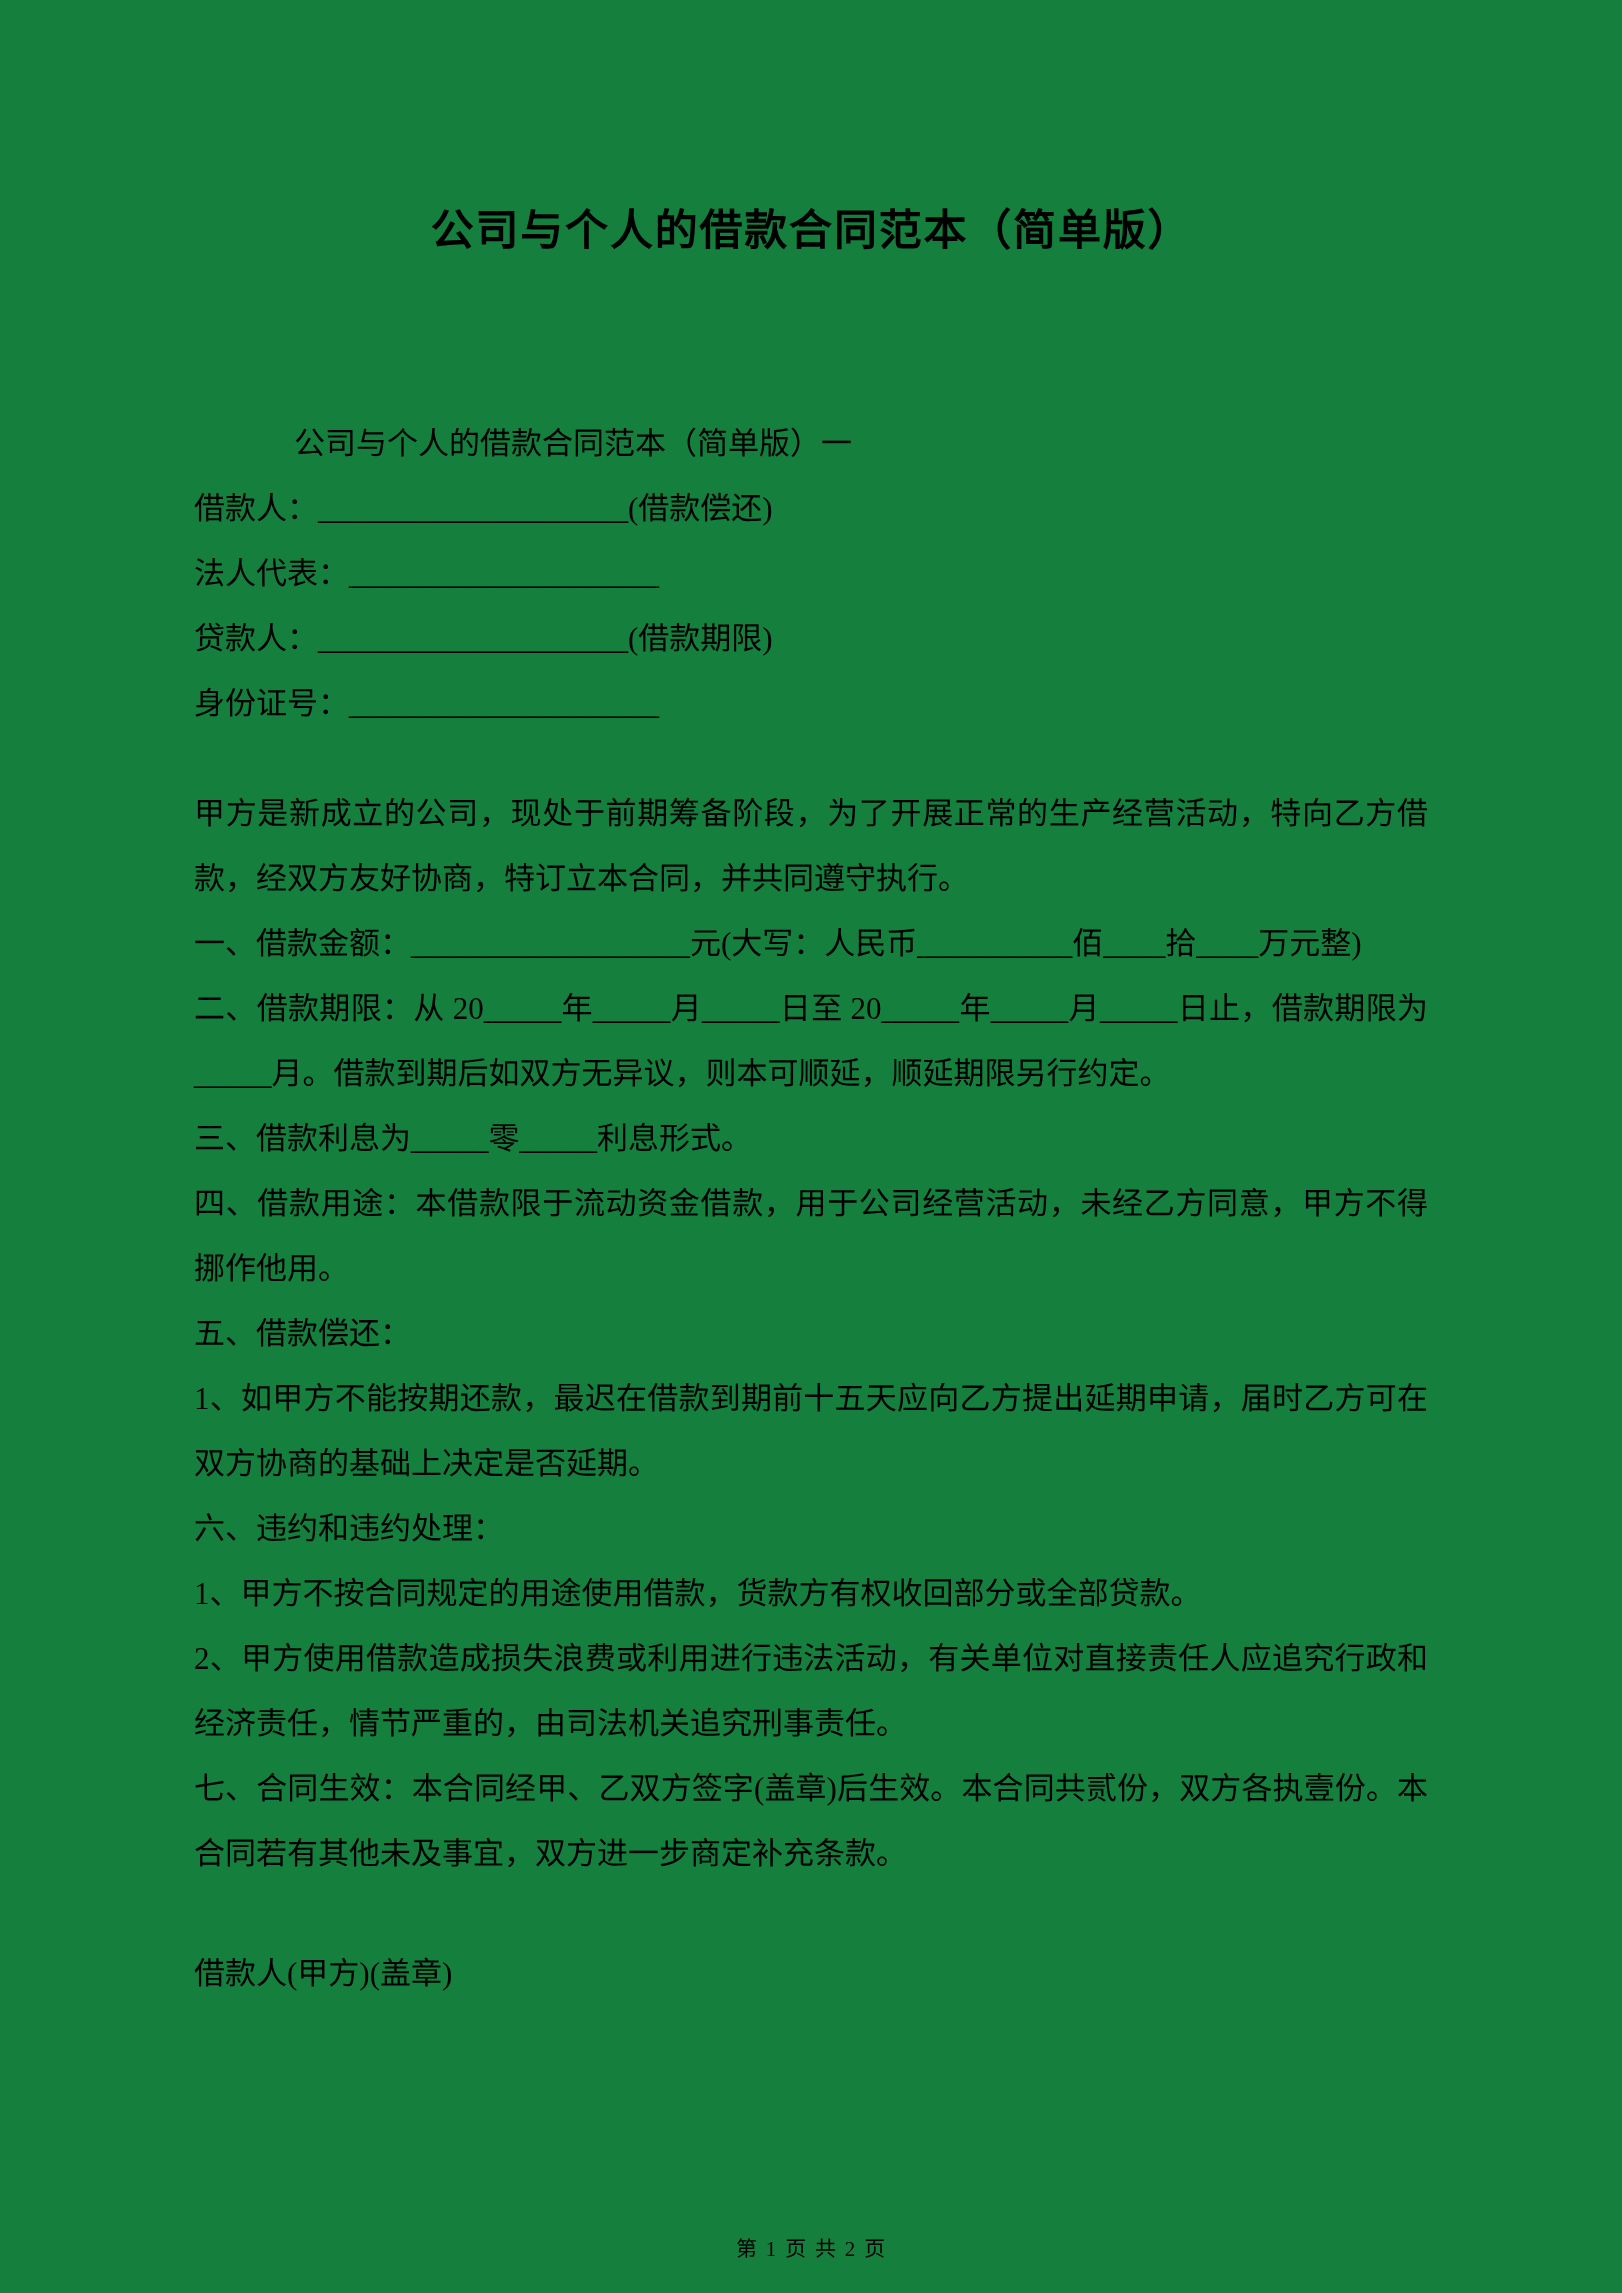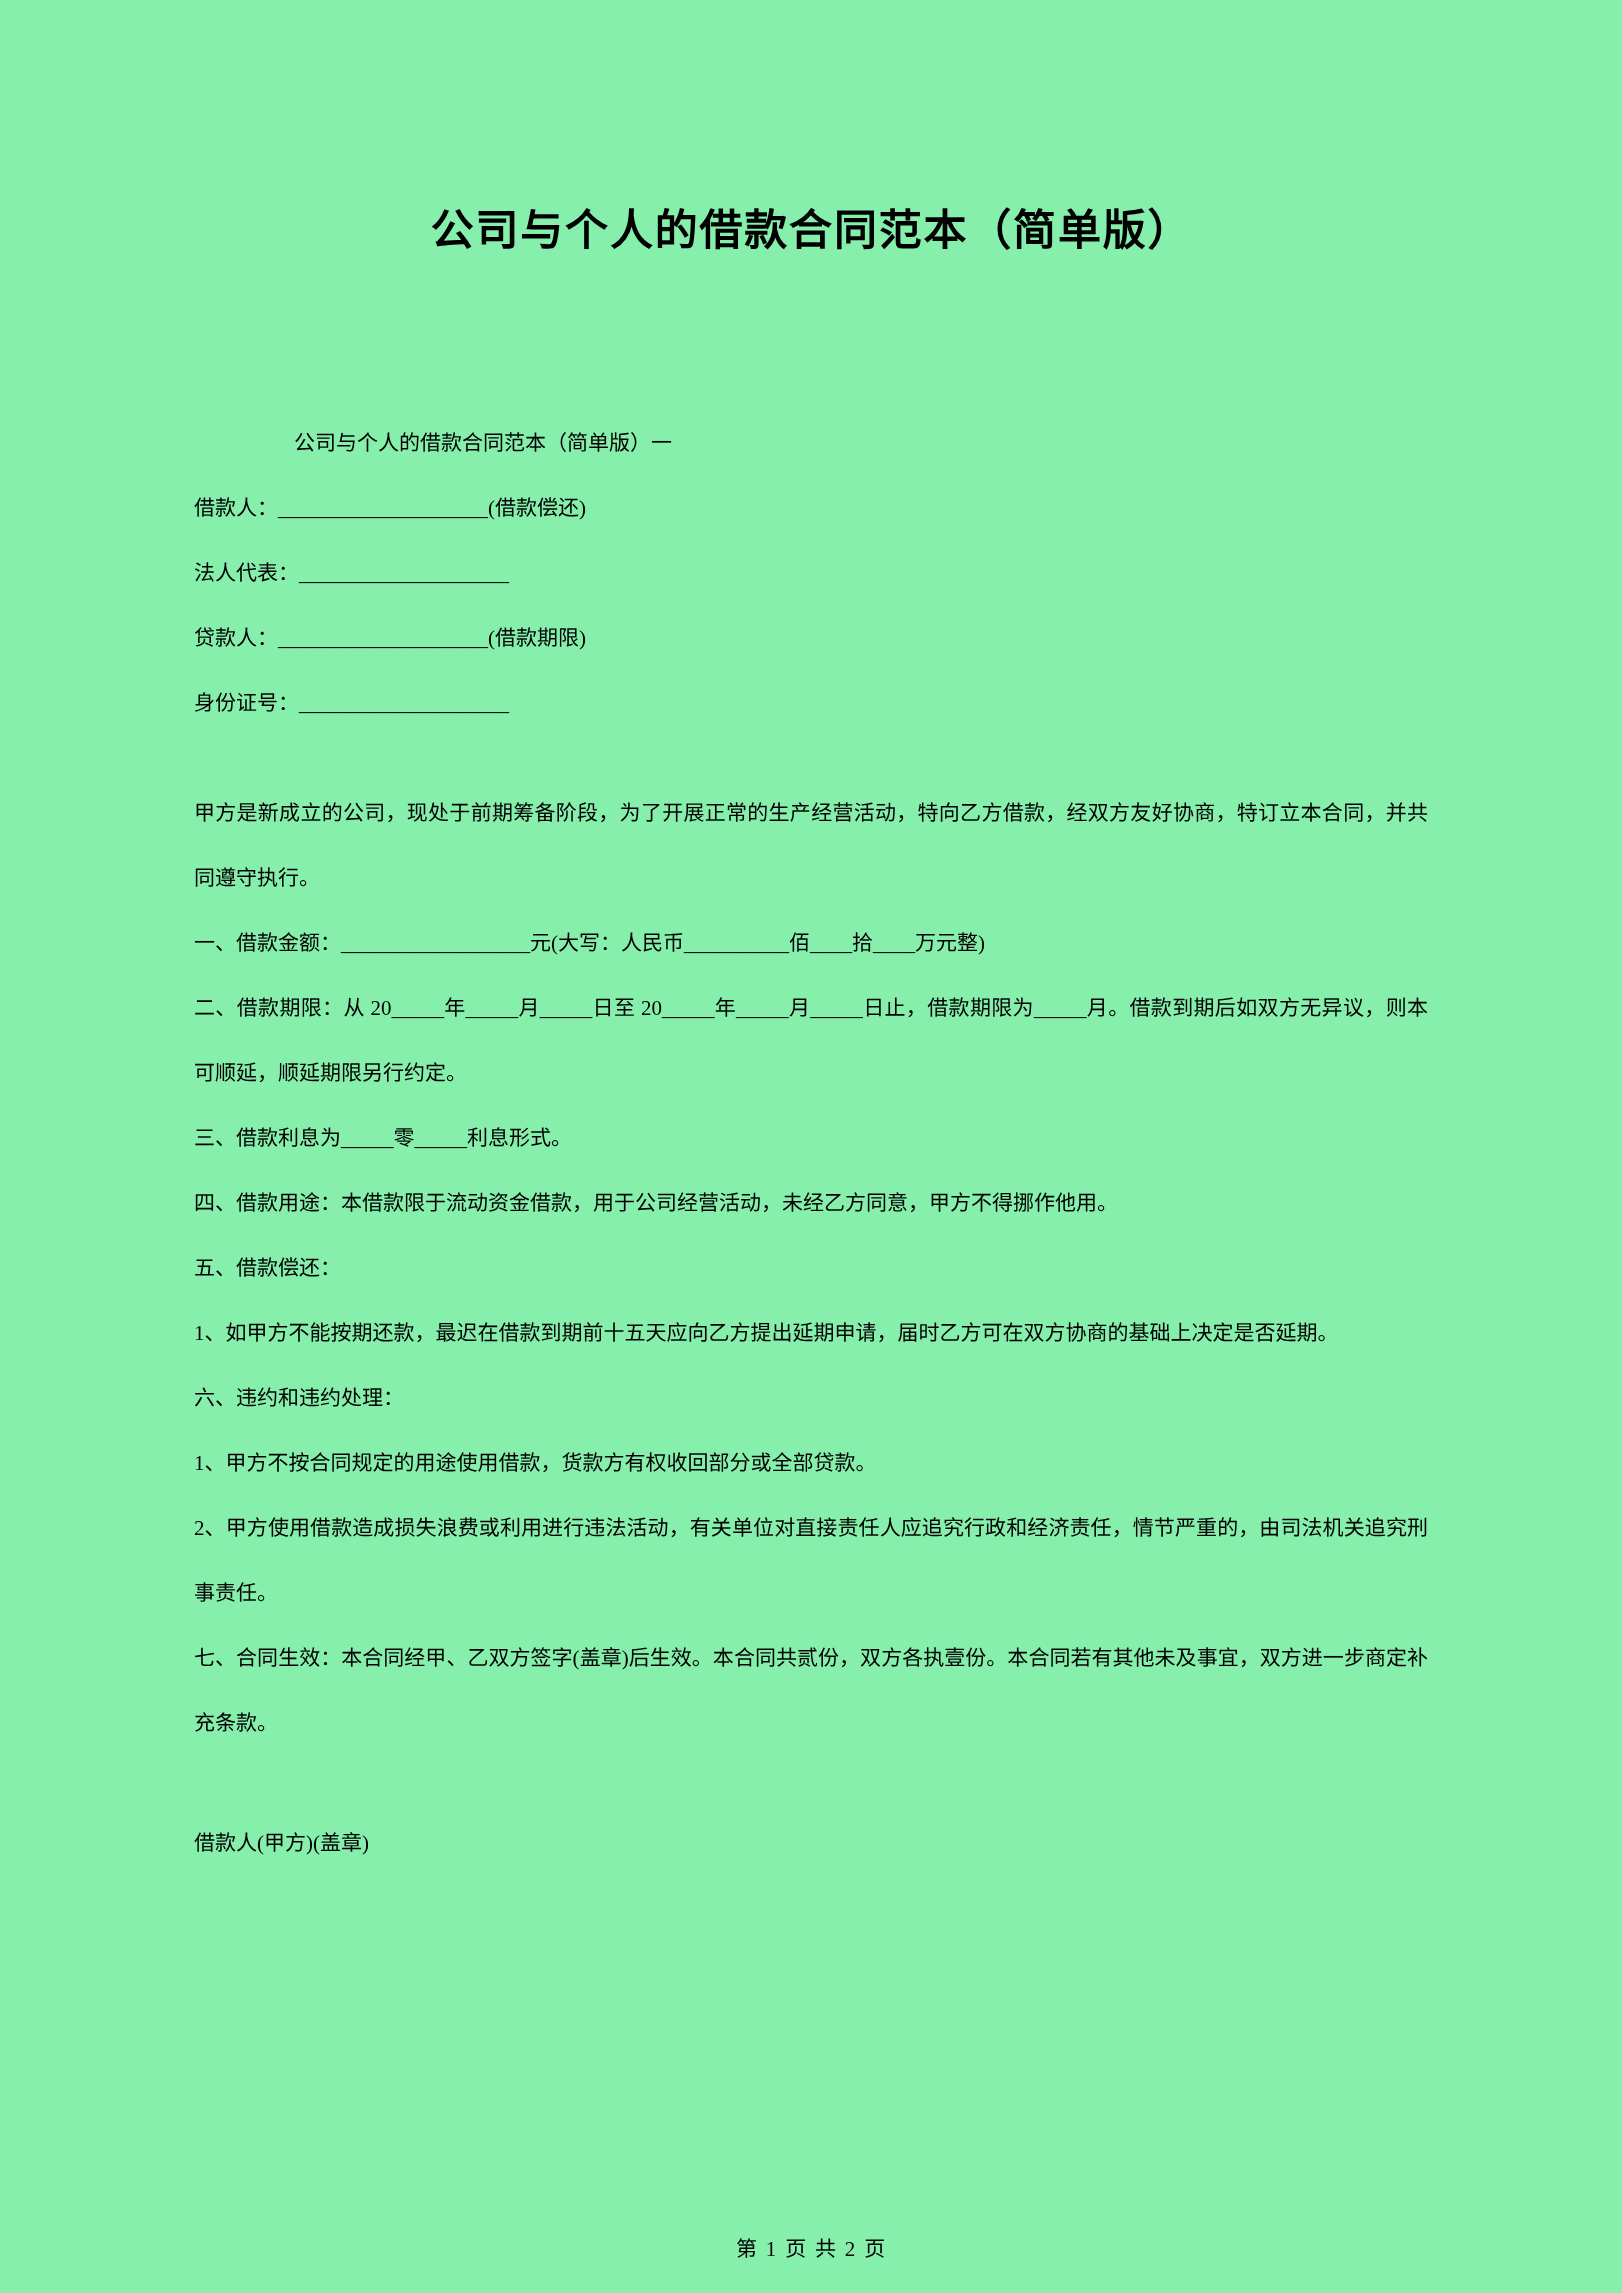--- a/index.html
+++ b/index.html
@@ -4,37 +4,37 @@
 <style>
   html, body {
     margin: 0;
     padding: 0;
     background: #ffffff;
   }
   .page {
     position: relative;
     width: 1623px;
     height: 2294px;
-    background: #86efac;
+    background: #15803d;
     color: #000000;
     font-family: "Liberation Serif", "DejaVu Serif", serif;
     overflow: hidden;
     box-sizing: border-box;
   }
   .doc-title {
     padding-top: 205px;
     text-align: center;
     font-size: 43px;
     font-weight: 700;
     line-height: 51px;
     letter-spacing: 1.8px;
   }
   .content {
     margin: 155px 195px 0 194px;
-    font-size: 21px;
+    font-size: 31px;
     line-height: 65px;
     text-align: justify;
   }
   .content p {
     margin: 0;
     padding: 0;
     word-break: break-all;
   }
   .subtitle {
     text-indent: 100px;

